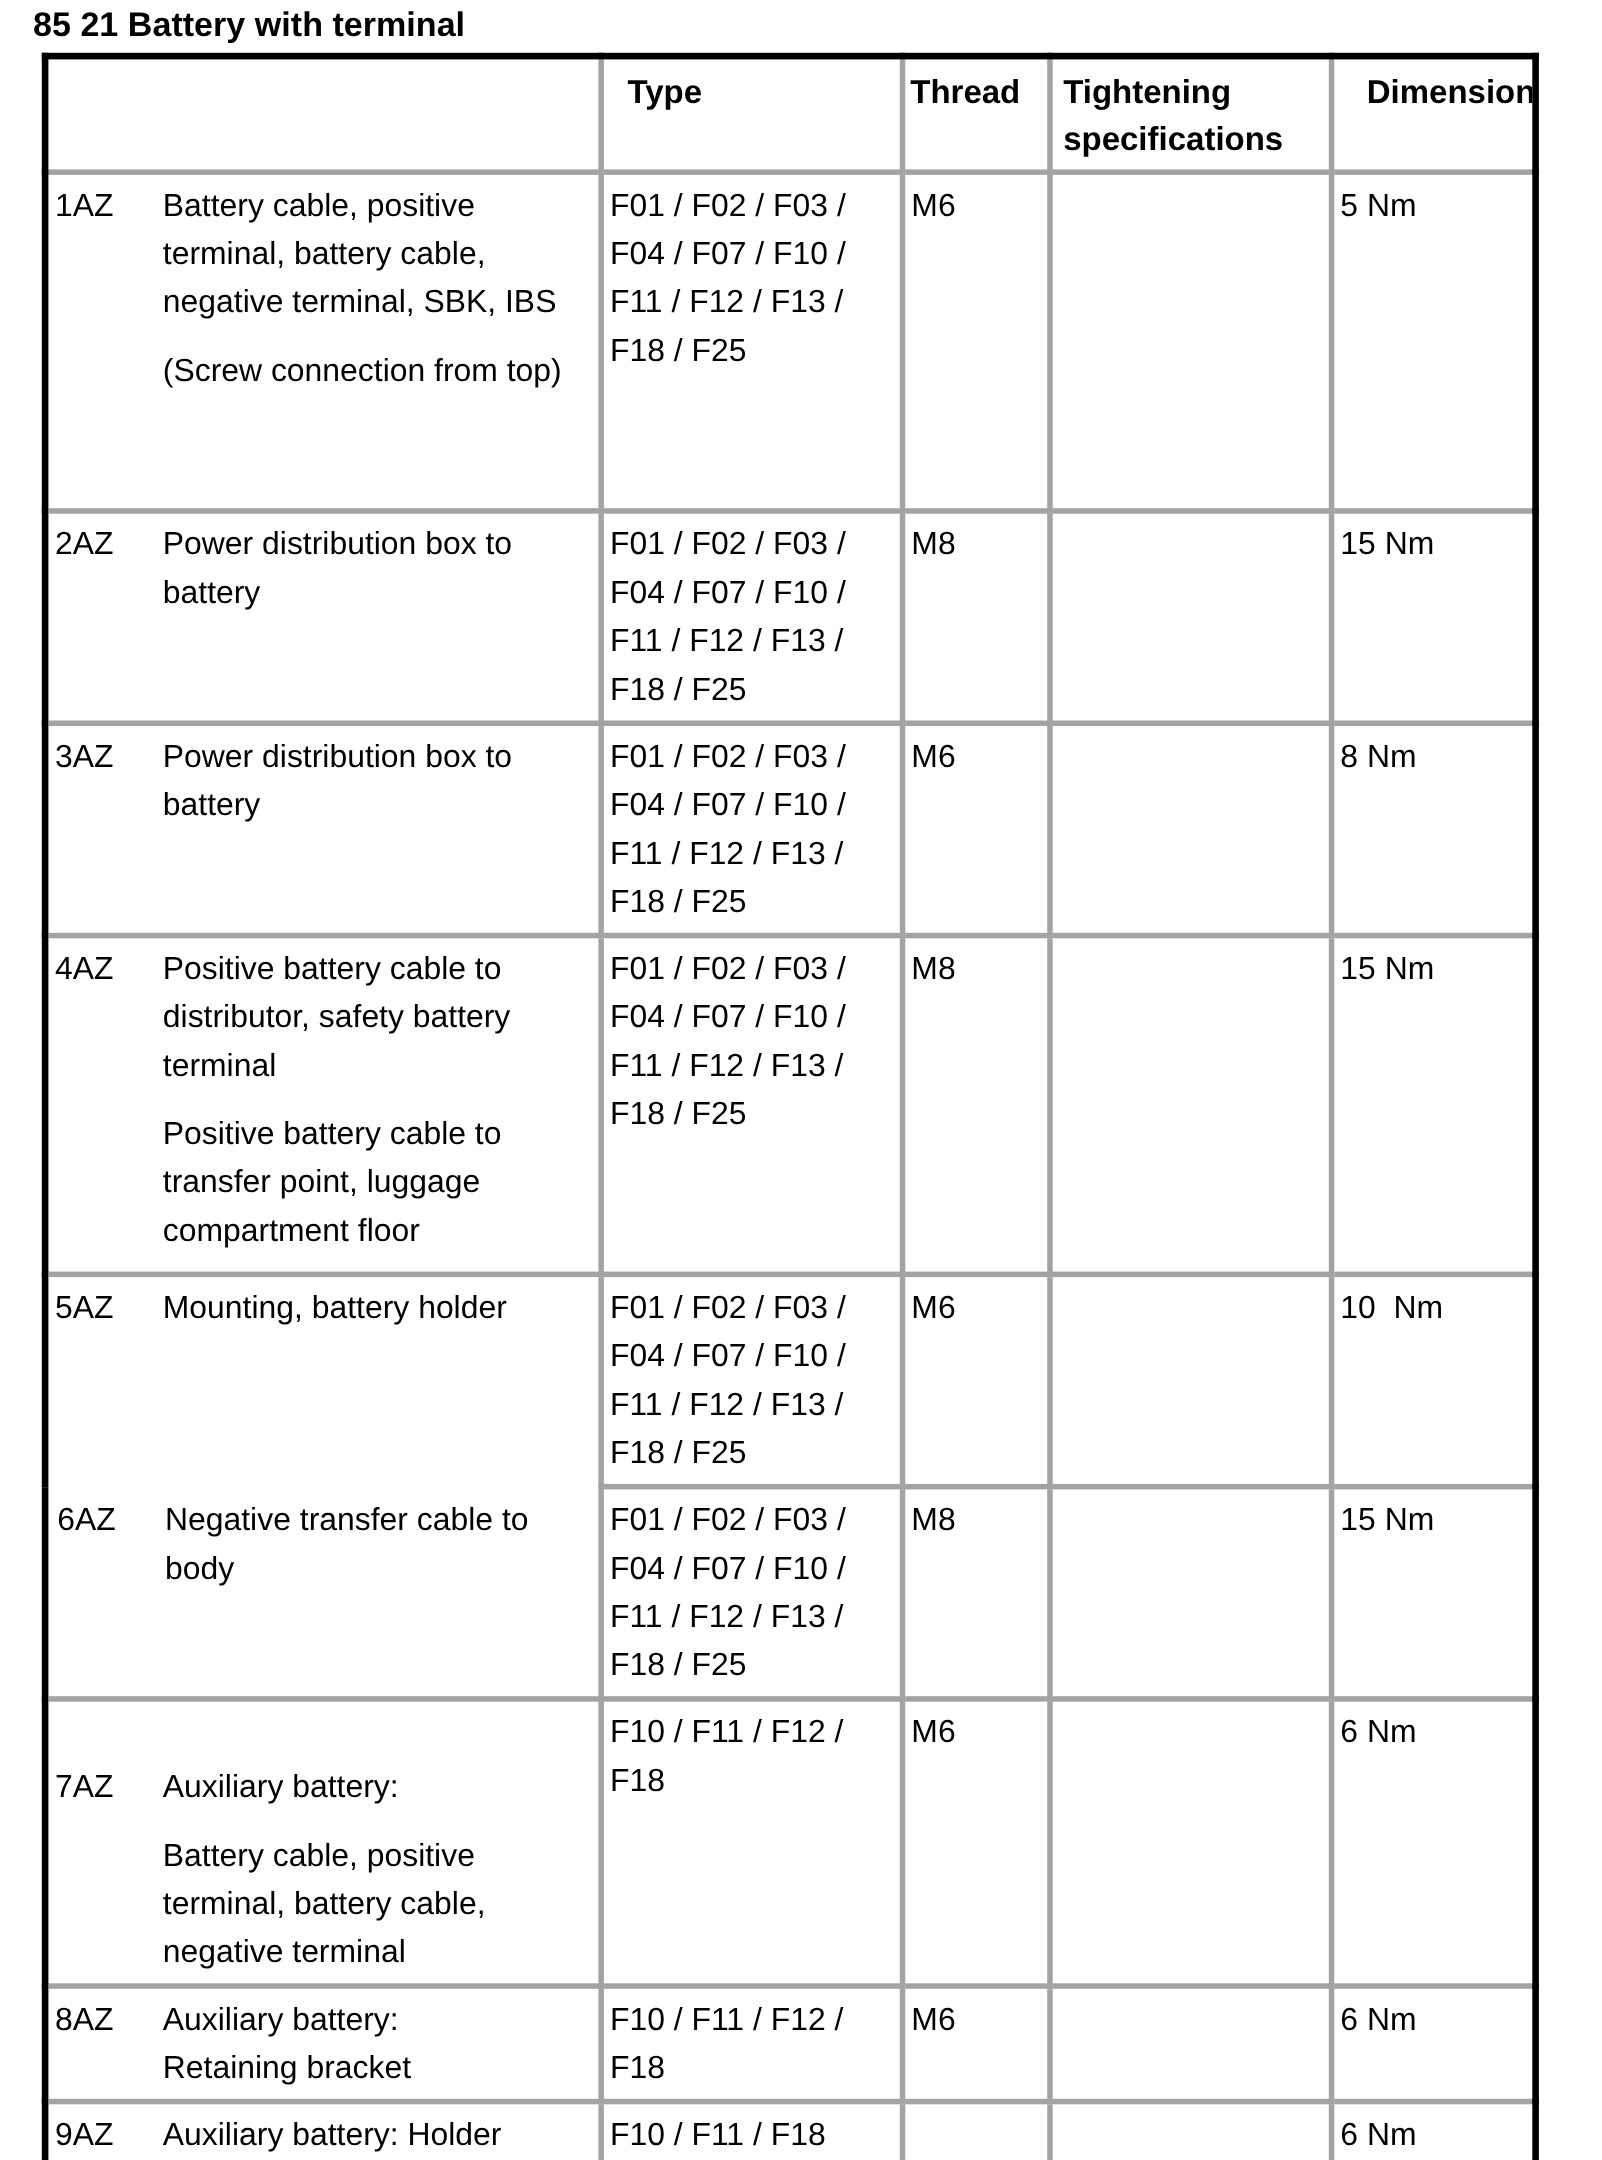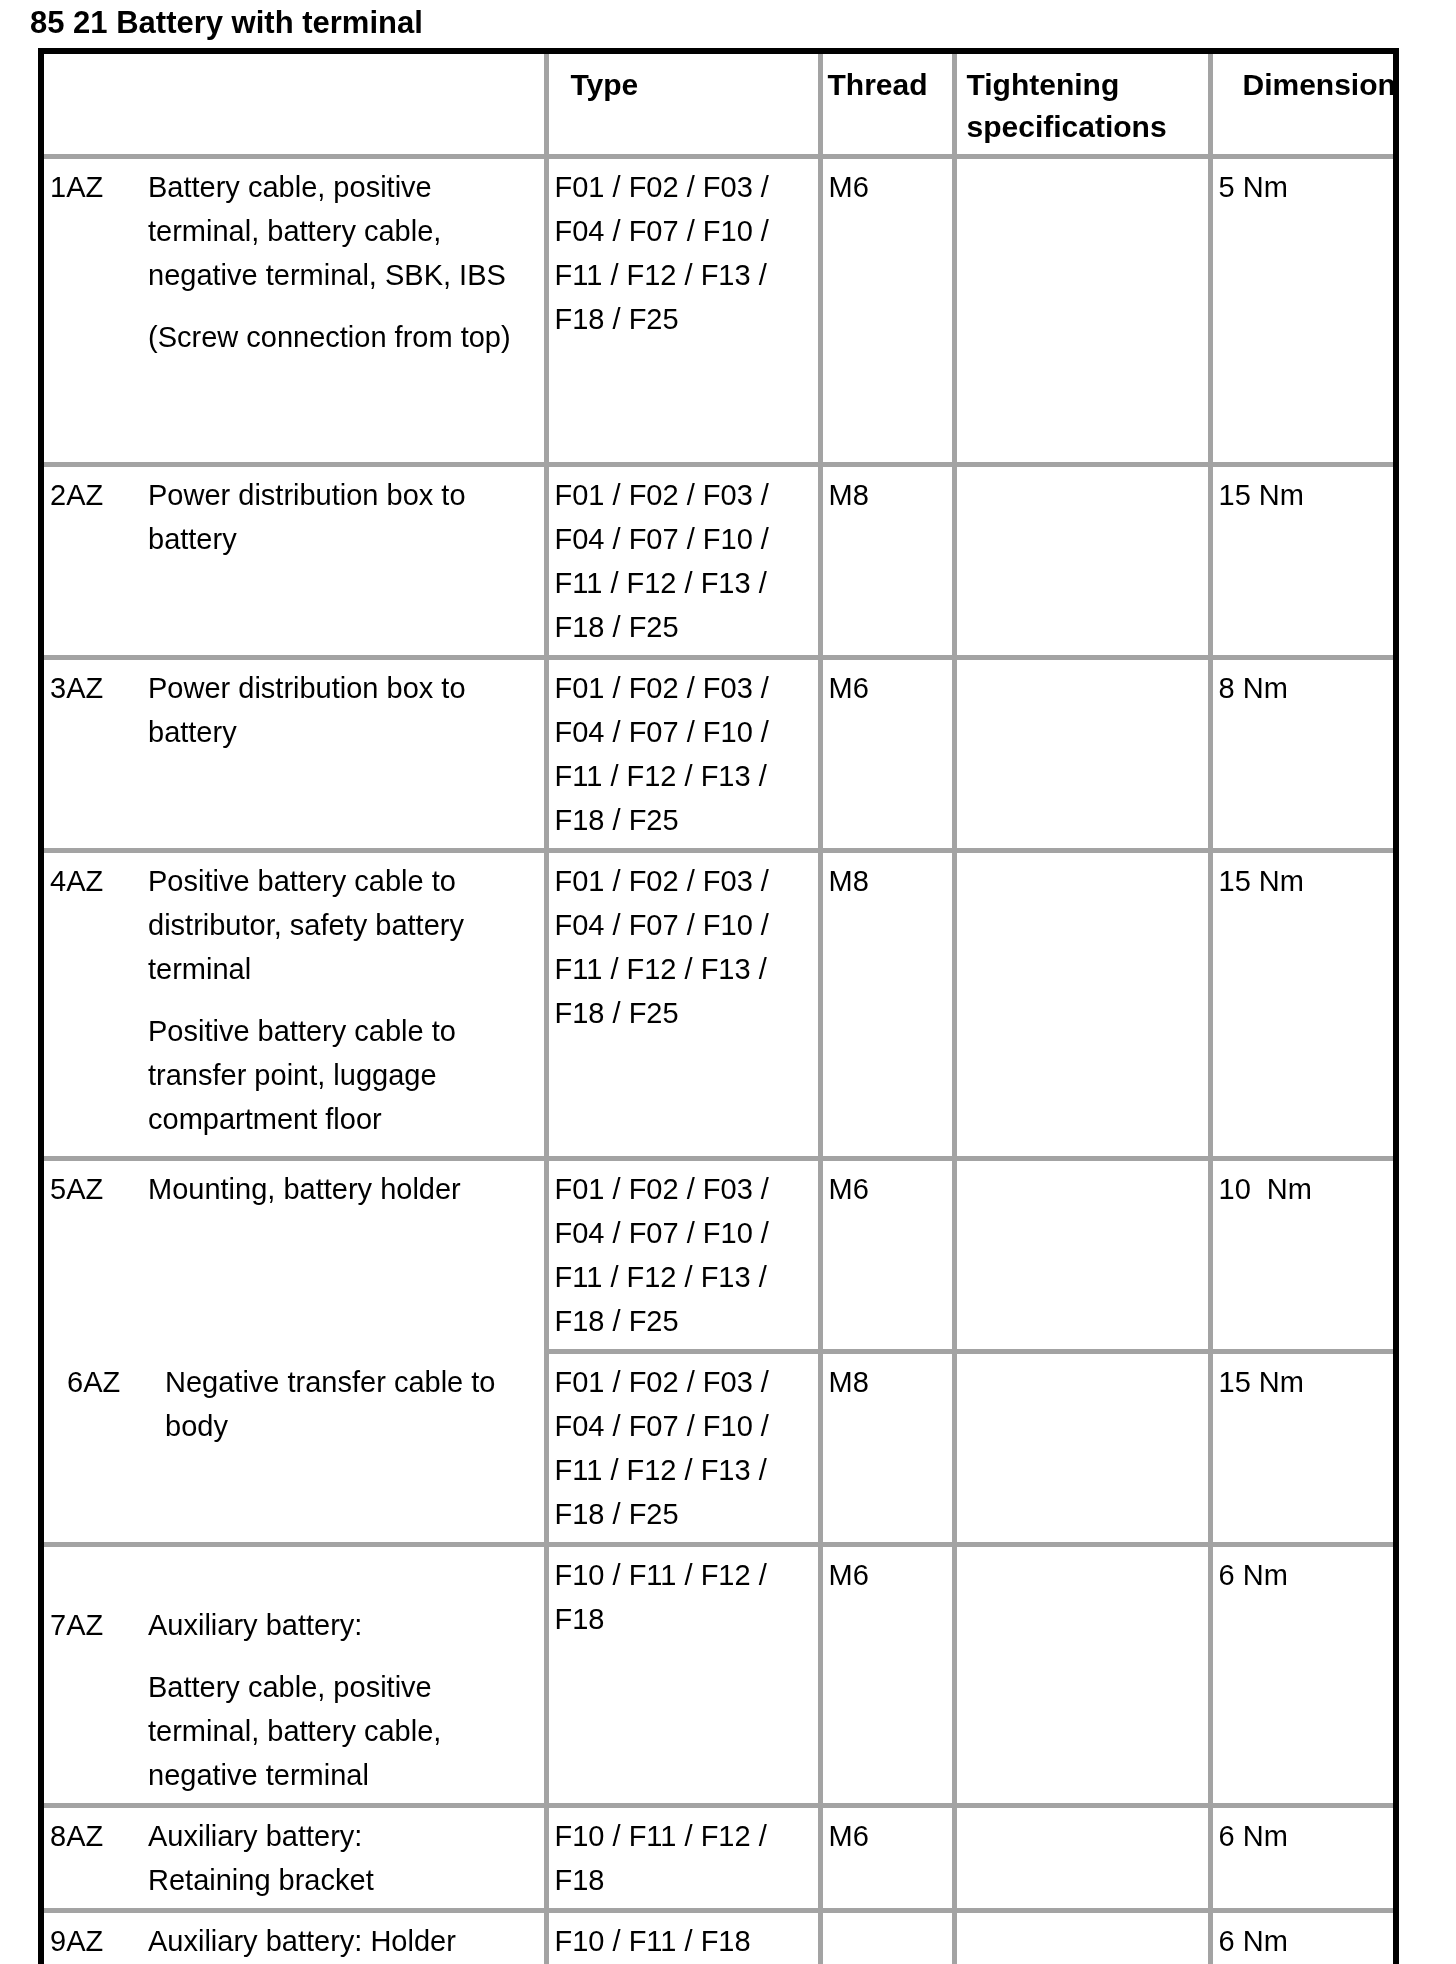--- a/index.html
+++ b/index.html
@@ -63,21 +63,21 @@
   .row-1az td { height: 308px; }
   .row-2az td, .row-3az td { height: 190px; }
   .row-4az td { height: 308px; }
   .row-5az td, .row-6az td { height: 190px; }
   .row-7az td { height: 256px; }
   .row-8az td { height: 100px; }
   .row-9az td { height: 56px; }
 
   
   td.cell-desc-merged { position: relative; }
-  .dwrap-6az { position: absolute; top: 199px; left: 23px; right: 4px; }
+  .dwrap-6az { position: absolute; top: 199px; left: 8px; right: 4px; }
 
   
   .row-7az td.cell-desc { padding-top: 56px; }
 
   
   .row-8az .dtext p { margin: 0; }
 </style>
 </head>
 <body>
 

